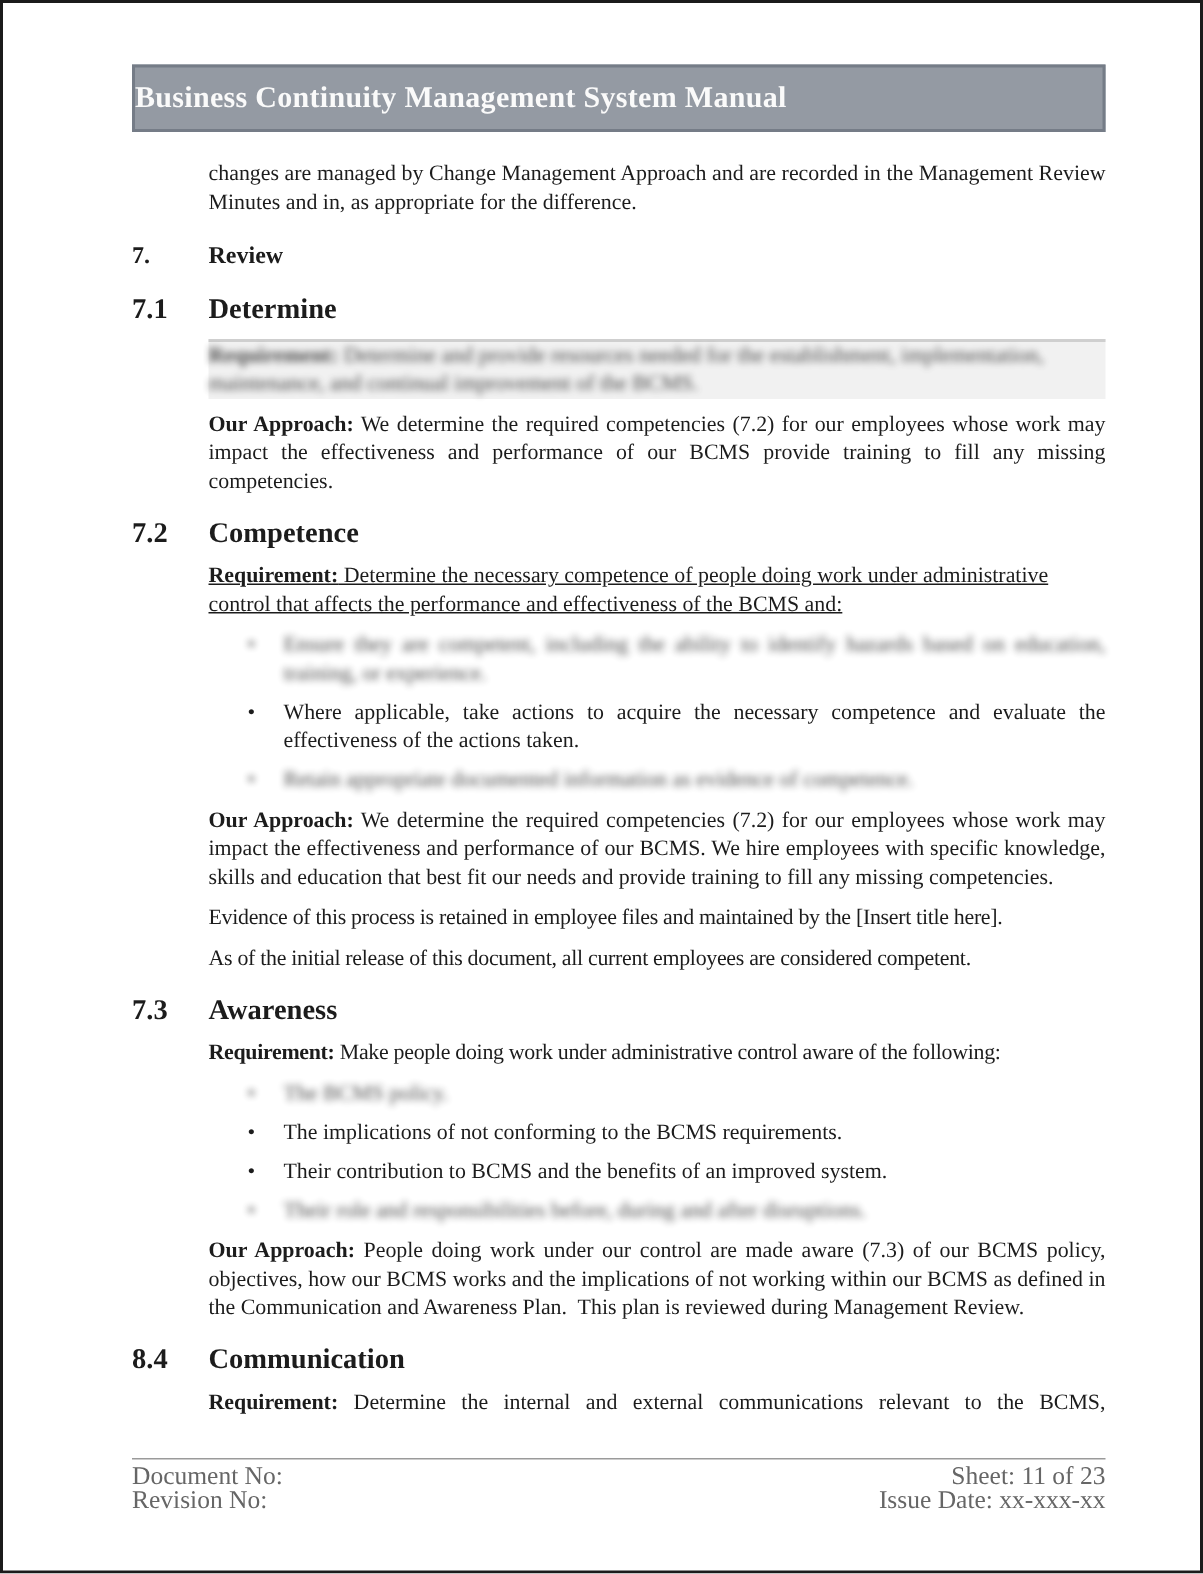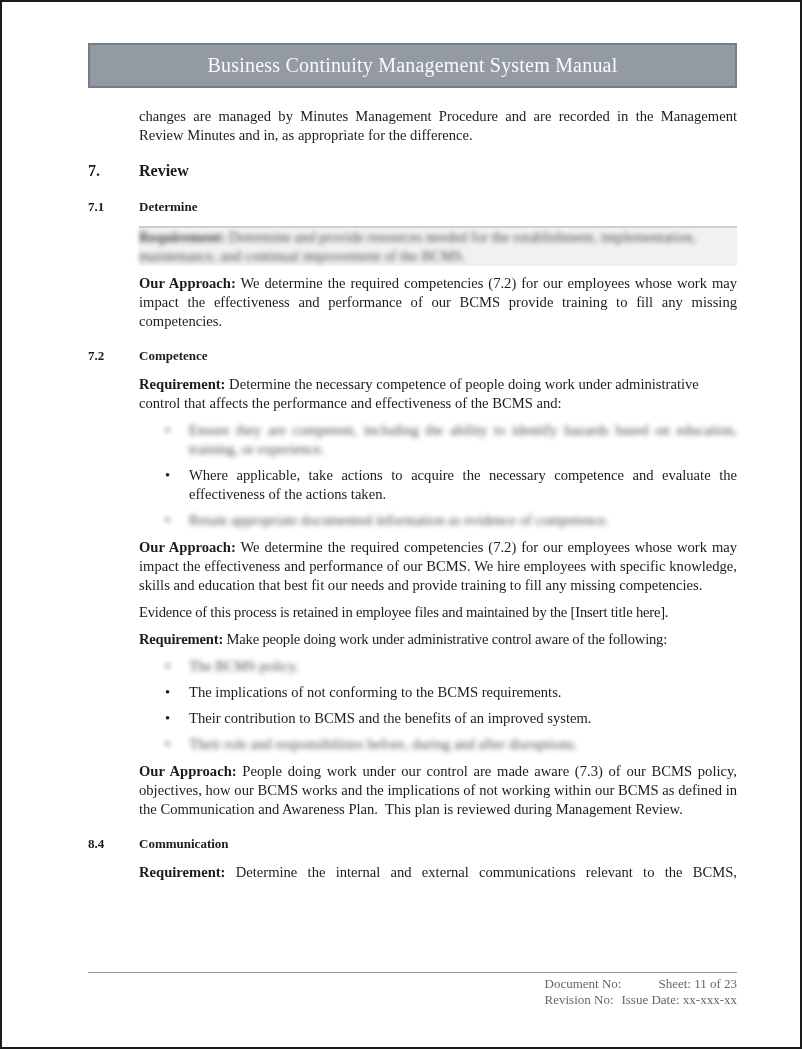--- a/index.html
+++ b/index.html
@@ -5,60 +5,60 @@
   html,body{margin:0;padding:0;background:#ffffff;}
   .page{
     width:802px;height:1049px;box-sizing:border-box;
     border:2px solid #1b1b1b;background:#ffffff;position:relative;overflow:hidden;
     font-family:"Liberation Serif","DejaVu Serif",serif;color:#1c1c1c;
   }
   .content{padding:41px 63px 0 86px;font-size:14.6px;line-height:19px;}
   .banner{
     height:45px;box-sizing:border-box;margin-bottom:19px;
     background:#949aa3;border:2px solid #757c87;
-    display:flex;align-items:center;justify-content:center;
-    color:#fafafa;font-weight:400;font-size:20px;letter-spacing:.2px;
+    display:flex;align-items:center;
+    color:#fafafa;font-weight:700;font-size:20px;letter-spacing:.2px;
   }
   .sec{display:flex;font-weight:700;margin:0;}
   .sec .num{width:51px;flex:none;}
   h1.sec{font-size:16px;line-height:18px;margin:17px 0 19px;}
-  h2.sec{font-size:13px;line-height:16px;margin:17px 0 11px;}
+  h2.sec{font-size:19px;line-height:16px;margin:17px 0 11px;}
   p{margin:0 0 8px 51px;text-align:justify;}
   p.left{text-align:left;}
-  .narrow{max-width:580px;}
+  .narrow{max-width:580px;text-decoration:underline;}
   .oneline{white-space:nowrap;letter-spacing:-0.2px;}
   .justify-last{text-align-last:justify;}
   ul.bullets{list-style:none;margin:3px 0 8px 51px;padding:0;}
   ul.bullets li{position:relative;padding-left:50px;margin-bottom:7px;text-align:justify;}
   ul.bullets li::before{content:"\2022";position:absolute;left:26px;top:0;}
   .blur{filter:blur(2.4px);opacity:.8;}
   .redacted-block{
     margin-left:51px;margin-bottom:8px;
     background:#f1f1f1;border-top:2px solid #cfcfcf;
   }
   .redacted-block p{margin:0;}
   .footer{
     position:absolute;left:86px;right:63px;top:970px;
     border-top:1px solid #9a9a9a;padding-top:3px;
-    display:flex;justify-content:flex-end;
-    font-size:13px;line-height:16px;color:#666666;
+    display:flex;justify-content:space-between;
+    font-size:17px;line-height:16px;color:#666666;
   }
   .footer .right{text-align:right;}
 </style>
 </head>
 <body>
 
 <div class="page">
   <div class="content">
 
     <div class="banner">
       <span>Business Continuity Management System Manual</span>
     </div>
 
-    <p>changes are managed by Minutes Management Procedure and are recorded in the Management Review Minutes and in, as appropriate for the difference.</p>
+    <p>changes are managed by Change Management Approach and are recorded in the Management Review Minutes and in, as appropriate for the difference.</p>
 
     <h1 class="sec">
       <span class="num">7.</span>
       <span>Review</span>
     </h1>
 
     <h2 class="sec">
       <span class="num">7.1</span>
       <span>Determine</span>
     </h2>
@@ -79,21 +79,26 @@
     <ul class="bullets">
       <li class="blur"><span>Ensure they are competent, including the ability to identify hazards based on education, training, or experience.</span></li>
       <li><span>Where applicable, take actions to acquire the necessary competence and evaluate the effectiveness of the actions taken.</span></li>
       <li class="blur"><span>Retain appropriate documented information as evidence of competence.</span></li>
     </ul>
 
     <p><b>Our Approach:</b><span> We determine the required competencies (7.2) for our employees whose work may impact the effectiveness and performance of our BCMS. We hire employees with specific knowledge, skills and education that best fit our needs and provide training to fill any missing competencies.</span></p>
 
     <p class="left oneline">Evidence of this process is retained in employee files and maintained by the [Insert title here].</p>
 
+    <p class="left oneline">As of the initial release of this document, all current employees are considered competent.</p>
 
+    <h2 class="sec">
+      <span class="num">7.3</span>
+      <span>Awareness</span>
+    </h2>
 
     <p class="left oneline"><b>Requirement:</b><span> Make people doing work under administrative control aware of the following:</span></p>
 
     <ul class="bullets">
       <li class="blur"><span>The BCMS policy.</span></li>
       <li><span>The implications of not conforming to the BCMS requirements.</span></li>
       <li><span>Their contribution to BCMS and the benefits of an improved system.</span></li>
       <li class="blur"><span>Their role and responsibilities before, during and after disruptions.</span></li>
     </ul>
 

